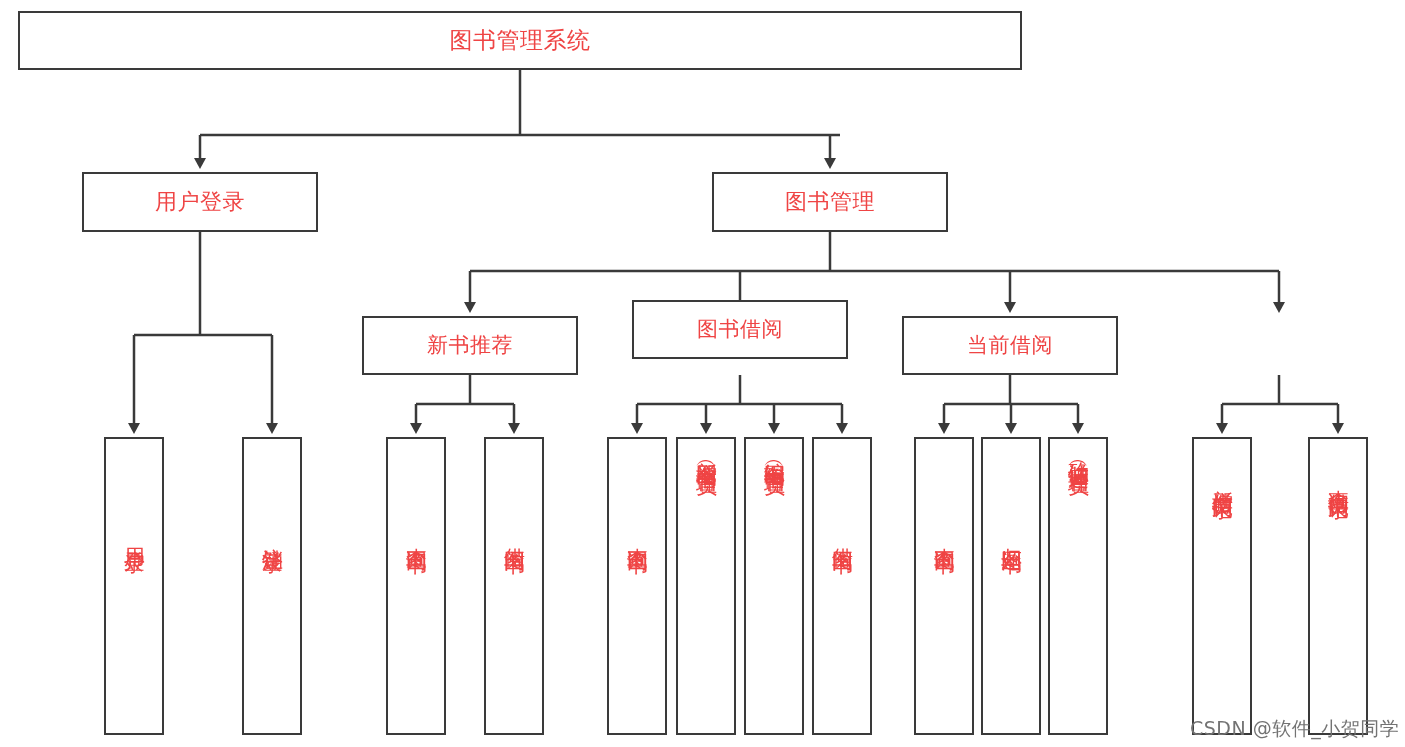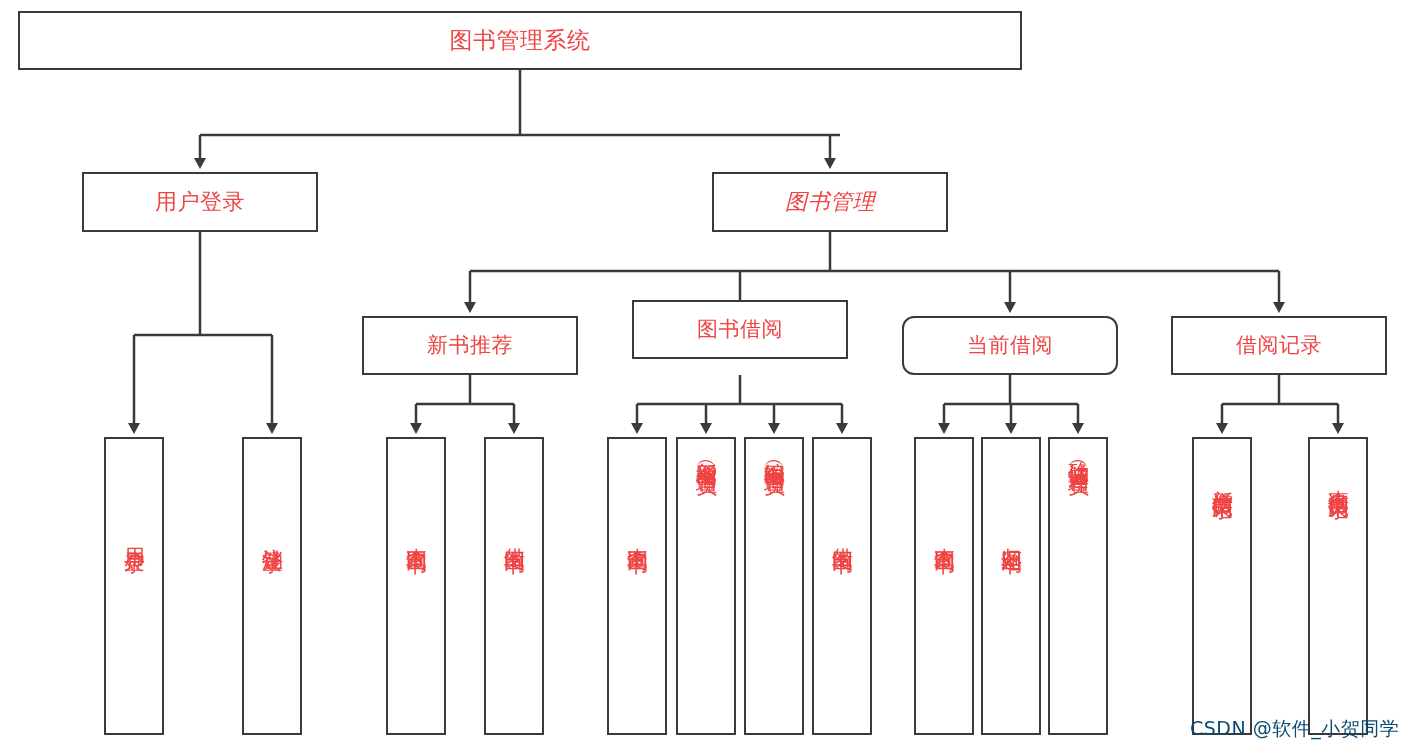--- a/index.html
+++ b/index.html
@@ -57,21 +57,21 @@
     line-height: 1.18;
     letter-spacing: 2px;
     white-space: nowrap;
     display: block;
   }
   .node.leaf.mid .lbl { margin-top: 86px; }
   .node.leaf.mid3 .lbl { margin-top: 28px; }
   .watermark {
     position: absolute;
     font-size: 19px;
-    color: #0c4a6e;
+    color: #737373;
     white-space: nowrap;
     letter-spacing: 0.5px;
     font-family: "DejaVu Sans", "Liberation Sans", sans-serif;
   }
 </style>
 </head>
 <body>
 
 <div id="canvas">
 
@@ -125,35 +125,32 @@
     </g>
   </svg>
 
   <div class="node root" style="left:18px; top:11px; width:1004px; height:59px;">
     <span class="lbl">图书管理系统</span>
   </div>
 
   <div class="node level2" style="left:82px; top:172px; width:236px; height:60px;">
     <span class="lbl">用户登录</span>
   </div>
-  <div class="node level2" style="left:712px; top:172px; width:236px; height:60px;font-style:italic;">
+  <div class="node level2" style="left:712px; top:172px; width:236px; height:60px;">
     <span class="lbl">图书管理</span>
   </div>
 
   <div class="node level3" style="left:362px; top:316px; width:216px; height:59px;">
     <span class="lbl">新书推荐</span>
   </div>
   <div class="node level3" style="left:632px; top:300px; width:216px; height:59px;">
     <span class="lbl">图书借阅</span>
   </div>
-  <div class="node level3" style="left:902px; top:316px; width:216px; height:59px;border-radius:12px;">
+  <div class="node level3" style="left:902px; top:316px; width:216px; height:59px;">
     <span class="lbl">当前借阅</span>
-  </div>
-  <div class="node level3" style="left:1171px; top:316px; width:216px; height:59px;">
-    <span class="lbl">借阅记录</span>
   </div>
 
   <div class="node leaf mid" style="left:104px; top:437px; width:60px; height:298px;">
     <span class="lbl">用户登录</span>
   </div>
   <div class="node leaf mid" style="left:242px; top:437px; width:60px; height:298px;">
     <span class="lbl">注销登录</span>
   </div>
 
   <div class="node leaf mid" style="left:386px; top:437px; width:60px; height:298px;">

